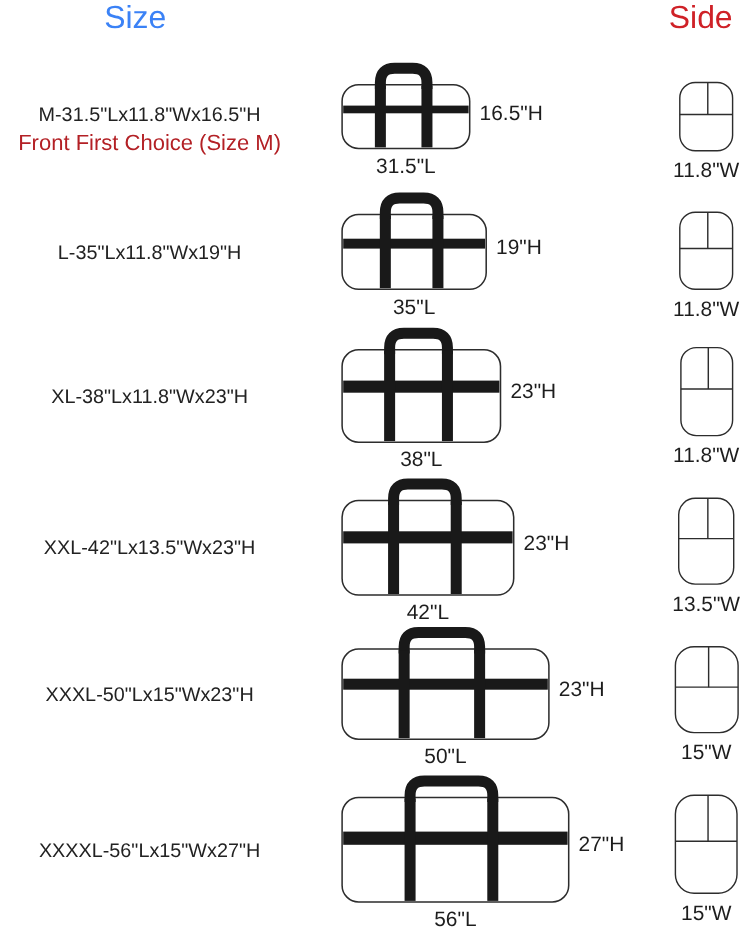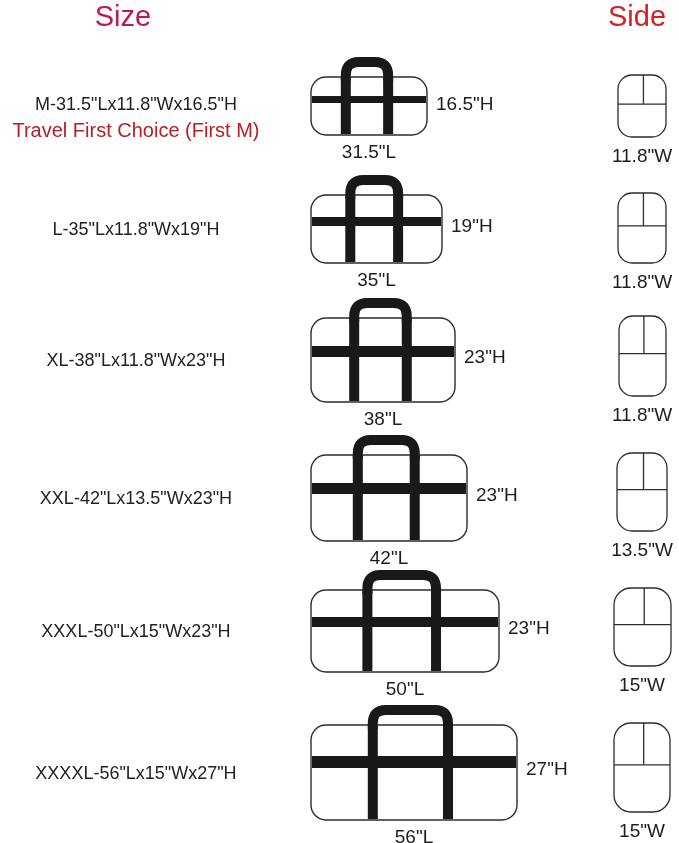--- a/index.html
+++ b/index.html
@@ -13,27 +13,27 @@
   .size-note{font-size:20px;color:#b32025;white-space:nowrap;line-height:27px;}
   .dim{position:absolute;font-size:19px;color:#1d1d1d;white-space:nowrap;line-height:24px;}
   .l-label,.w-label{text-align:center;}
   .front-svg,.side-svg{position:absolute;}
 </style>
 </head>
 <body>
 
 <div class="page">
 
-  <div class="hdr" style="left: 53px; color: #be185d;">Size</div>
+  <div class="hdr" style="left: 53px; color: #3b82f6;">Size</div>
   <div class="hdr" style="left: 567px; color: rgb(207, 33, 39);">Side</div>
 
   <section class="row">
     <div class="size-cell" style="top: 91px;">
       <div class="size-text">M-31.5"Lx11.8"Wx16.5"H</div>
-      <div class="size-note" style="color: rgb(179, 32, 37);">Travel First Choice (First M)</div>
+      <div class="size-note" style="color: rgb(179, 32, 37);">Front First Choice (Size M)</div>
     </div>
     <svg class="front-svg" width="120" height="82" style="left: 309px; top: 55px;">
         <rect x="2" y="22" width="116" height="58" rx="15" fill="#ffffff" stroke="#2d2d2d" stroke-width="1.4"></rect>
         <path d="M 36.8 26 L 36.8 20 Q 36.8 7 49.8 7 L 66.14 7 Q 79.14 7 79.14 20 L 79.14 26" fill="none" stroke="#191919" stroke-width="10"></path>
         <rect x="3" y="41" width="114" height="7" fill="#191919"></rect>
         <rect x="31.799999999999997" y="23" width="10" height="56" fill="#191919"></rect>
         <rect x="74.14" y="23" width="10" height="56" fill="#191919"></rect>
       </svg>
     <div class="dim h-label" style="left: 436px; top: 92px;">16.5"H</div>
     <div class="dim l-label" style="left: 311px; width: 116px; top: 140px;">31.5"L</div>

